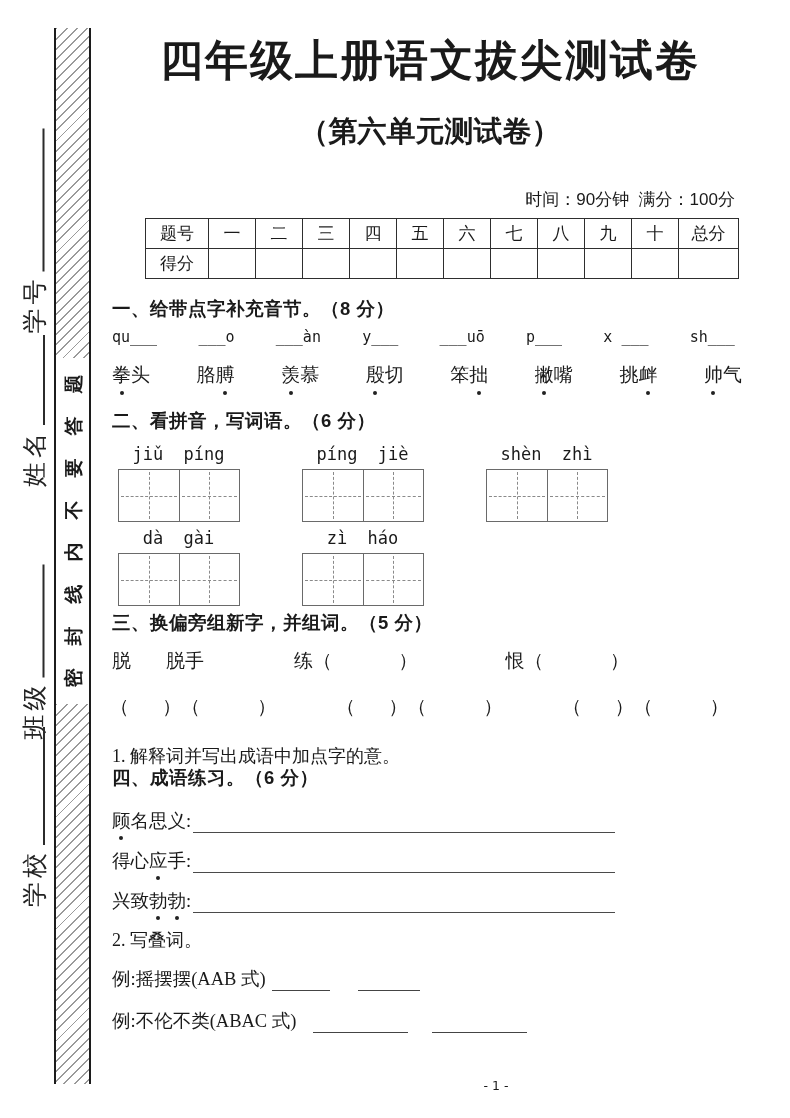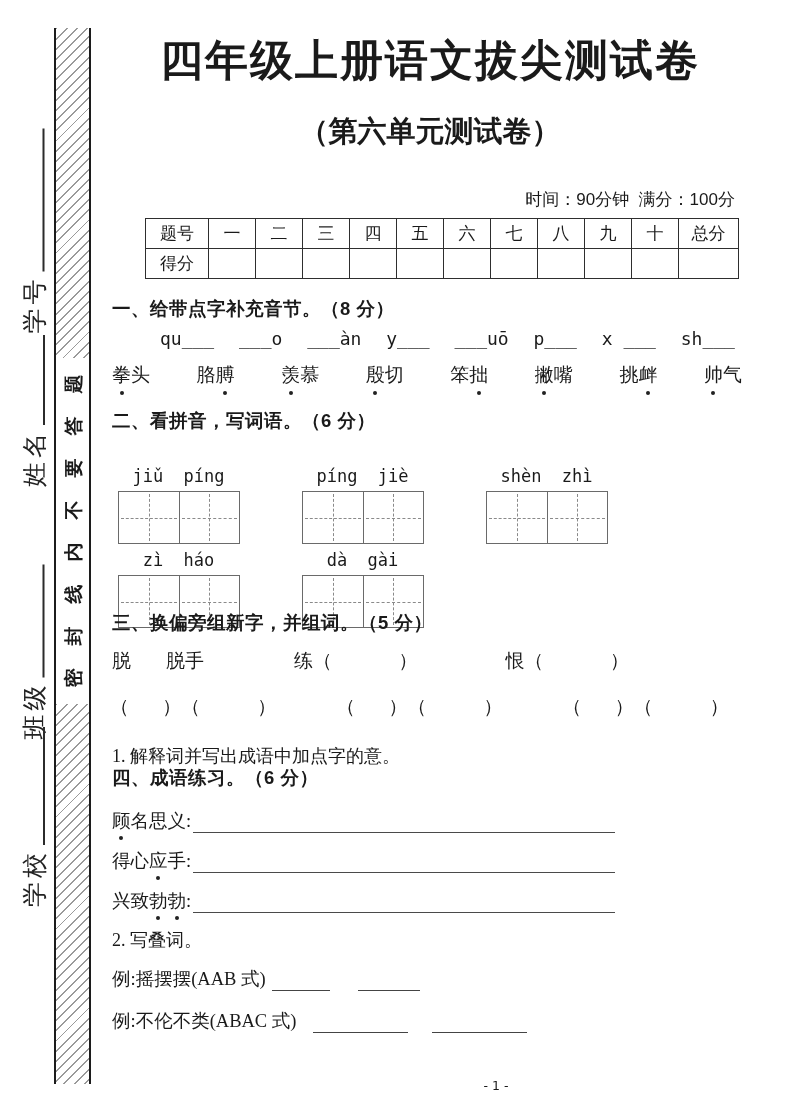--- a/index.html
+++ b/index.html
@@ -57,32 +57,32 @@
     font-size:17px; padding:0;
   }
   table.score td:first-child { width:62px; }
   table.score td:last-child  { width:59px; }
 
   .sec-heading {
     left:12px; font-family:"Liberation Sans", sans-serif;
     font-weight:bold; font-size:18.5px; letter-spacing:0.5px;
   }
   .row-flex { display:flex; justify-content:space-between; }
-  .pinyin-blanks { left:12px; right:25px; top:328px; font-family:"DejaVu Sans Mono", monospace; font-size:18px;margin-left:48px; }
+  .pinyin-blanks { left:12px; right:25px; top:328px; font-family:"DejaVu Sans Mono", monospace; font-size:15px; }
   .dot-words { left:12px; right:18px; top:362px; font-size:19px; }
 
   .ch { position:relative; display:inline-block; }
   .ch.dot::after {
     content:""; position:absolute; left:50%; bottom:-7px;
     width:4px; height:4px; border-radius:50%; background:#222; transform:translateX(-50%);
   }
 
   
   .grid-row { left:18px; display:flex; gap:63px; }
-  .py-group { width:121px;margin-top:22px; }
+  .py-group { width:121px; }
   .py { text-align:center; font-family:"DejaVu Sans Mono", monospace; font-size:17px; height:25px; }
   .grid { display:flex; border:1.5px solid #6a6a6a; width:120px; }
   .grid .cell { width:60px; height:51px; position:relative; }
   .grid .cell + .cell { border-left:1.5px solid #6a6a6a; }
   .grid .cell::before {
     content:""; position:absolute; left:50%; top:2px; bottom:2px; border-left:1px dashed #8a8a8a;
   }
   .grid .cell::after {
     content:""; position:absolute; top:50%; left:2px; right:2px; border-top:1px dashed #8a8a8a;
   }
@@ -215,28 +215,28 @@
       <div class="py-group">
         <div class="py">shèn&nbsp;&nbsp;zhì</div>
         <div class="grid">
             <div class="cell"></div>
             <div class="cell"></div>
           </div>
       </div>
     </div>
     <div class="abs grid-row" style="top:528px;">
       <div class="py-group">
+        <div class="py">dà&nbsp;&nbsp;gài</div>
+        <div class="grid">
+            <div class="cell"></div>
+            <div class="cell"></div>
+          </div>
+      </div>
+      <div class="py-group">
         <div class="py">zì&nbsp;&nbsp;háo</div>
-        <div class="grid">
-            <div class="cell"></div>
-            <div class="cell"></div>
-          </div>
-      </div>
-      <div class="py-group">
-        <div class="py">dà&nbsp;&nbsp;gài</div>
         <div class="grid">
             <div class="cell"></div>
             <div class="cell"></div>
           </div>
       </div>
     </div>
 
     <div class="abs sec-heading" style="top:610px;">三、换偏旁组新字，并组词。（5 分）</div>
     <div class="abs s3-line1">
       <span>脱</span>

